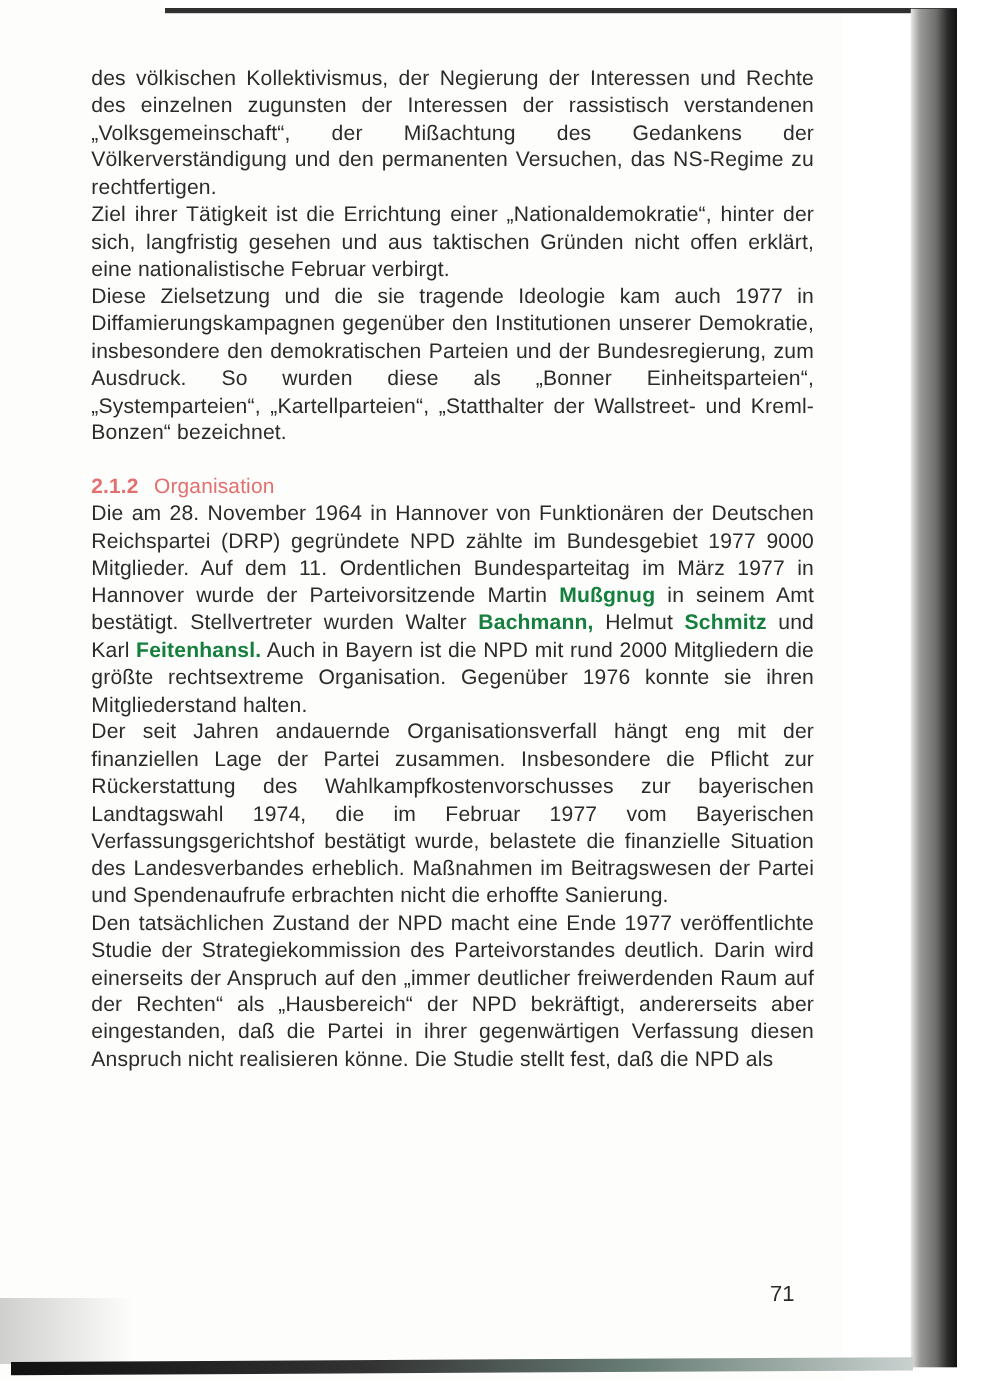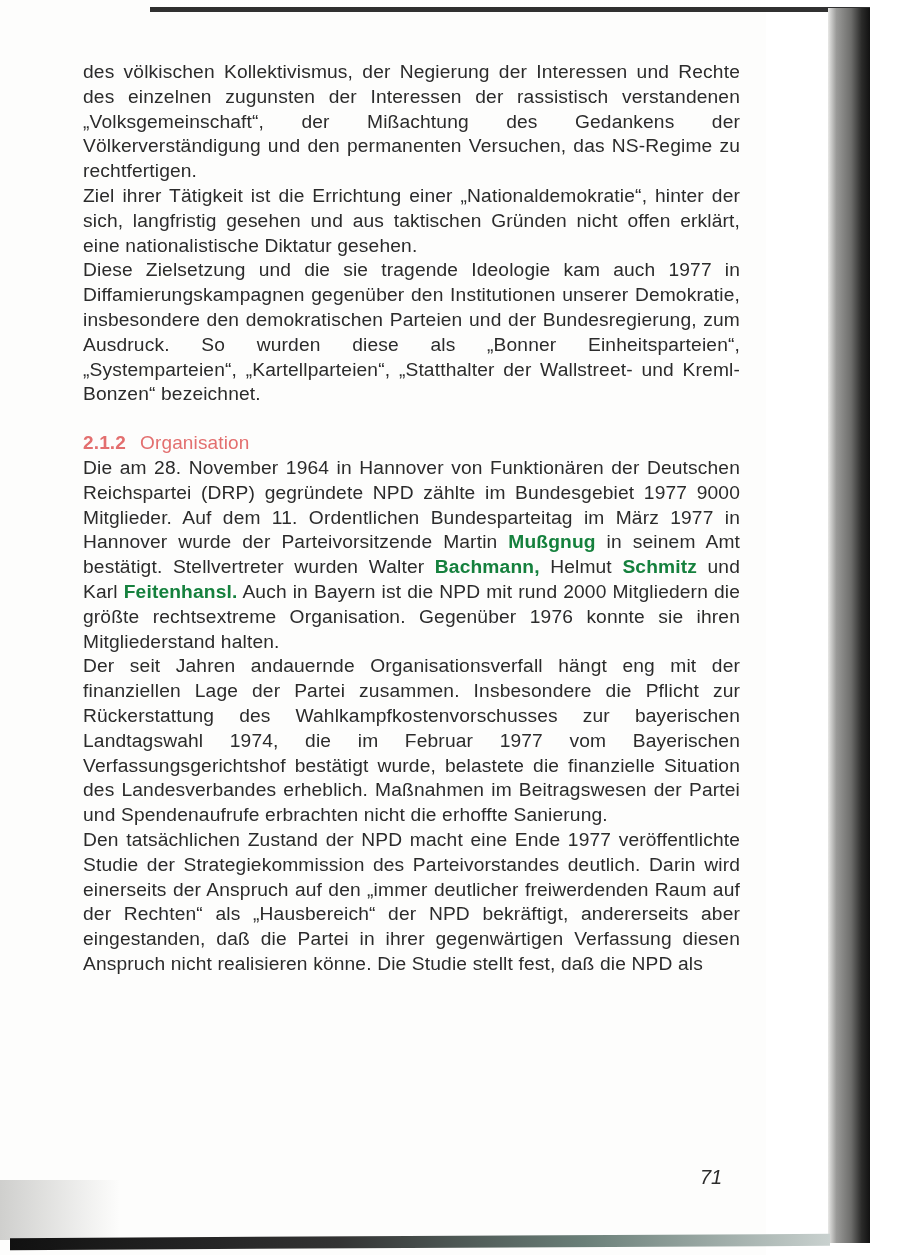--- a/index.html
+++ b/index.html
@@ -8,34 +8,34 @@
   .edge-right{position:absolute;left:828px;top:8px;width:42px;height:1235px;background:linear-gradient(to right,#e8e8e6 0%,#9a9a98 20%,#6d6d6b 55%,#2b2b2a 80%,#111 100%);}
   .edge-top{position:absolute;left:150px;top:0;width:720px;height:12px;background:linear-gradient(to bottom,#fff 0%,#fff 60%,#1a1a1a 60%,#1a1a1a 100%);opacity:.9;}
   .edge-bottom{position:absolute;left:10px;top:1236px;width:820px;height:12px;background:linear-gradient(to right,#111 0%,#333 40%,#6a7f78 70%,#c9d1cf 100%);transform:skewY(-0.3deg);}
   .shade-left{position:absolute;left:0;top:1180px;width:120px;height:60px;background:linear-gradient(to right,#cfcfcd,#fdfdfc);}
   .text{position:absolute;left:83px;top:60px;width:657px;font-size:19.2px;line-height:24.8px;color:#2b2b2b;text-align:justify;letter-spacing:0.15px;}
   .text p{margin:0;}
   .heading{margin-top:24px !important;color:#e36f6f;font-size:19px;}
   .heading .num{font-weight:bold;margin-right:14px;}
   .heading .ttl{font-weight:normal;}
   b{color:#15803d;margin-top:43px;}
-  .pagenum{position:absolute;left:700px;top:1166px;font-size:20px;color:#2b2b2b;font-style:italic;}
+  .pagenum{position:absolute;left:700px;top:1166px;font-size:20px;color:#2b2b2b;}
 </style>
 </head>
 <body>
 
 <div class="page">
   <div class="edge-top"></div>
   <div class="edge-right"></div>
   <div class="shade-left"></div>
   <div class="edge-bottom"></div>
 
   <div class="text">
     <p>des völkischen Kollektivismus, der Negierung der Interessen und Rechte des einzelnen zugunsten der Interessen der rassistisch verstandenen „Volksgemeinschaft“, der Mißachtung des Gedankens der Völkerverständigung und den permanenten Versuchen, das NS-Regime zu rechtfertigen.</p>
-    <p>Ziel ihrer Tätigkeit ist die Errichtung einer „Nationaldemokratie“, hinter der sich, langfristig gesehen und aus taktischen Gründen nicht offen erklärt, eine nationalistische Diktatur gesehen.</p>
+    <p>Ziel ihrer Tätigkeit ist die Errichtung einer „Nationaldemokratie“, hinter der sich, langfristig gesehen und aus taktischen Gründen nicht offen erklärt, eine nationalistische Februar verbirgt.</p>
     <p>Diese Zielsetzung und die sie tragende Ideologie kam auch 1977 in Diffamierungskampagnen gegenüber den Institutionen unserer Demokratie, insbesondere den demokratischen Parteien und der Bundesregierung, zum Ausdruck. So wurden diese als „Bonner Einheitsparteien“, „Systemparteien“, „Kartellparteien“, „Statthalter der Wallstreet- und Kreml-Bonzen“ bezeichnet.</p>
 
     <p class="heading">
       <span class="num">2.1.2</span><span class="ttl">Organisation</span>
     </p>
 
     <p><span>Die am 28. November 1964 in Hannover von Funktionären der Deutschen Reichspartei (DRP) gegründete NPD zählte im Bundesgebiet 1977 9000 Mitglieder. Auf dem 11. Ordentlichen Bundesparteitag im März 1977 in Hannover wurde der Parteivorsitzende Martin </span><b>Mußgnug</b><span> in seinem Amt bestätigt. Stellvertreter wurden Walter </span><b>Bachmann,</b><span> Helmut </span><b>Schmitz</b><span> und Karl </span><b>Feitenhansl.</b><span> Auch in Bayern ist die NPD mit rund 2000 Mitgliedern die größte rechtsextreme Organisation. Gegenüber 1976 konnte sie ihren Mitgliederstand halten.</span></p>
 
 
     <p>Der seit Jahren andauernde Organisationsverfall hängt eng mit der finanziellen Lage der Partei zusammen. Insbesondere die Pflicht zur Rückerstattung des Wahlkampfkostenvorschusses zur bayerischen Landtagswahl 1974, die im Februar 1977 vom Bayerischen Verfassungsgerichtshof bestätigt wurde, belastete die finanzielle Situation des Landesverbandes erheblich. Maßnahmen im Beitragswesen der Partei und Spendenaufrufe erbrachten nicht die erhoffte Sanierung.</p>

